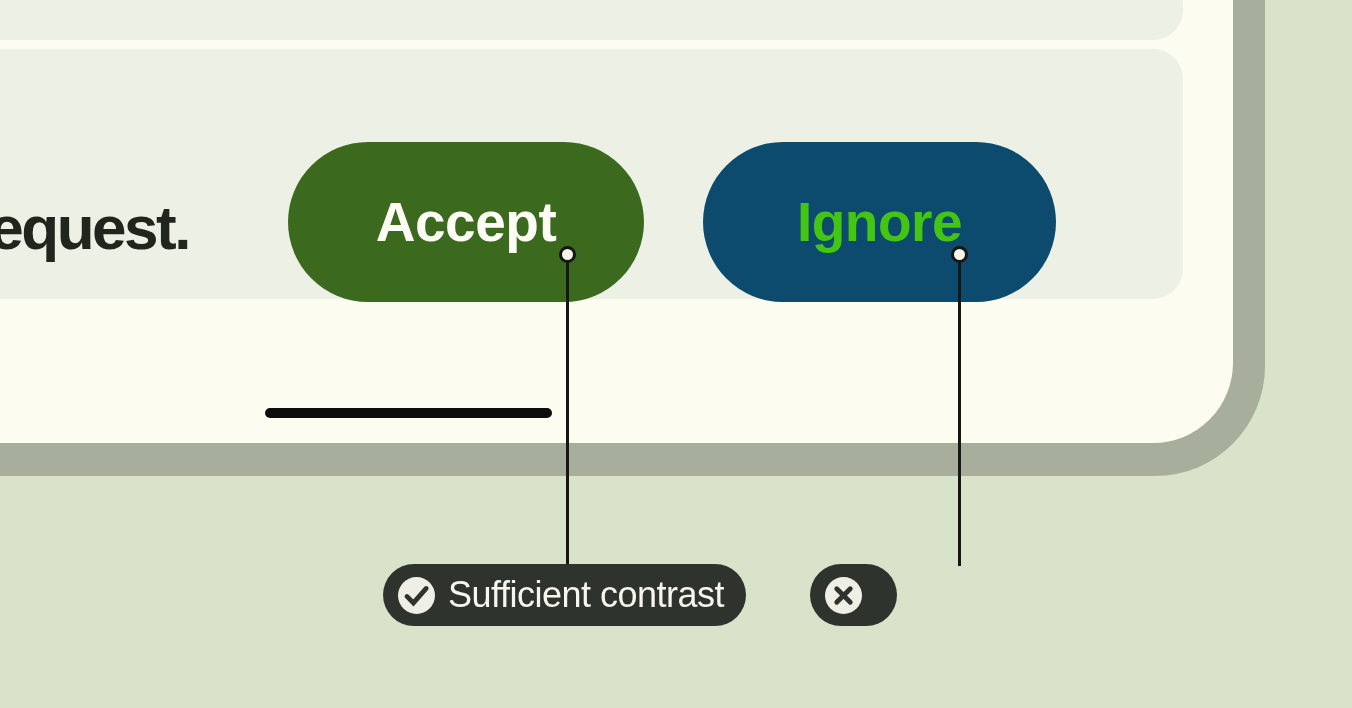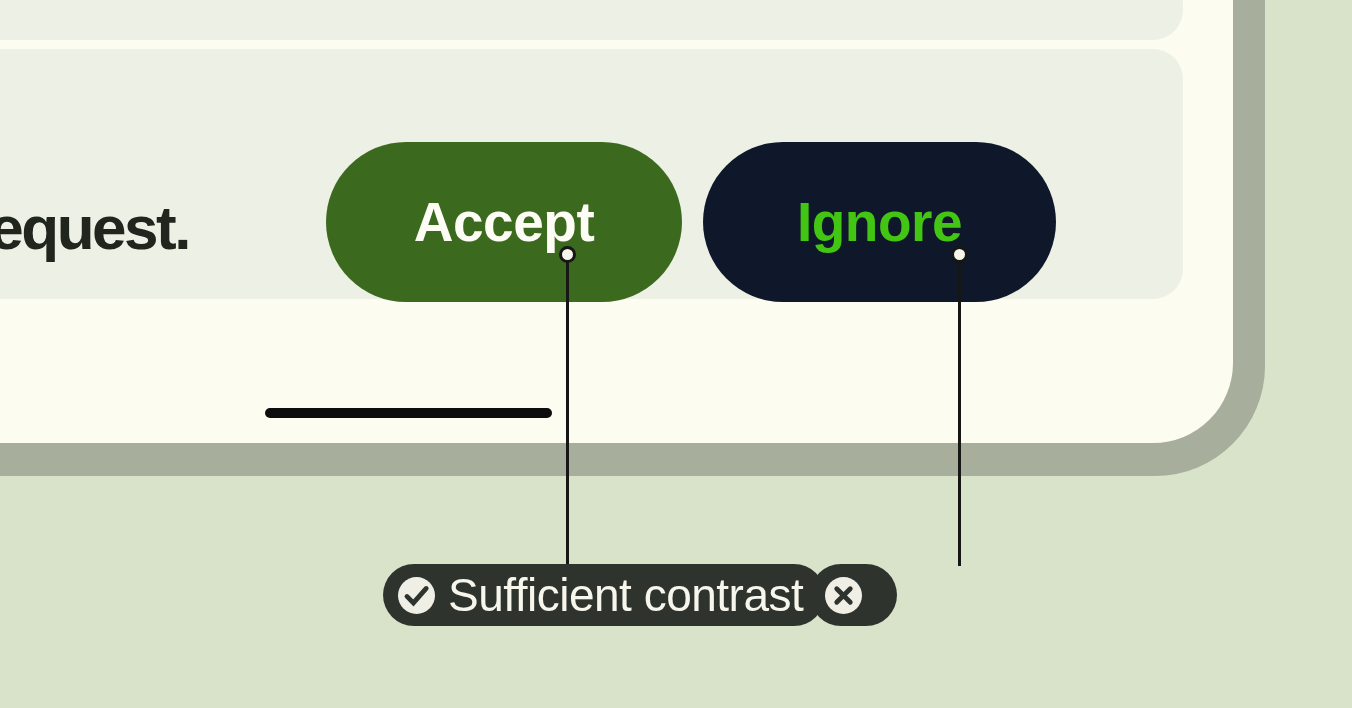--- a/index.html
+++ b/index.html
@@ -29,22 +29,22 @@
     font-size:62px; font-weight:700; line-height:1; letter-spacing:-2.5px;
     color:#20251d; white-space:nowrap;
   }
 
   .pill-btn {
     position:absolute; top:93px; height:160px; border-radius:80px;
     display:flex; align-items:center; justify-content:center;
     font-family:inherit; font-size:55px; font-weight:600; letter-spacing:-0.5px;
     border:none; cursor:pointer; padding:0;
   }
-  .btn-accept { left:406px; width:356px; background:#3b6a1e; color:#fdfdf5; }
-  .btn-ignore { left:783px; width:353px; background:#0f172a; color:#43c613; }
+  .btn-accept { left:368px; width:356px; background:#3b6a1e; color:#fdfdf5; }
+  .btn-ignore { left:783px; width:353px; background:#0c4a6e; color:#43c613; }
 
   .divider-bar {
     position:absolute; left:265px; top:408px; width:287px; height:10px;
     border-radius:5px; background:#0d0d0d;
   }
 
   .connector-line {
     position:absolute; top:255px; width:3px; height:311px; background:#161614;
   }
   .line-accept { left:566px; }
@@ -63,21 +63,21 @@
     padding:0 22px 0 15px; box-sizing:border-box; white-space:nowrap;
   }
   .callout-sufficient { left:383px; }
   .callout-poor { left:810px; }
   .callout-icon {
     width:37px; height:37px; border-radius:50%; background:#efefe6;
     display:flex; align-items:center; justify-content:center; flex:none;
     margin-right:13px;
   }
   .callout-label {
-    font-size:46px; font-weight:500; letter-spacing:-0.5px; color:#f7f6ec;
+    font-size:36px; font-weight:500; letter-spacing:-0.5px; color:#f7f6ec;
   }
 </style>
 </head>
 <body>
 
 <div class="stage">
 
   <div class="device-frame"></div>
   <div class="device-screen"></div>
 

